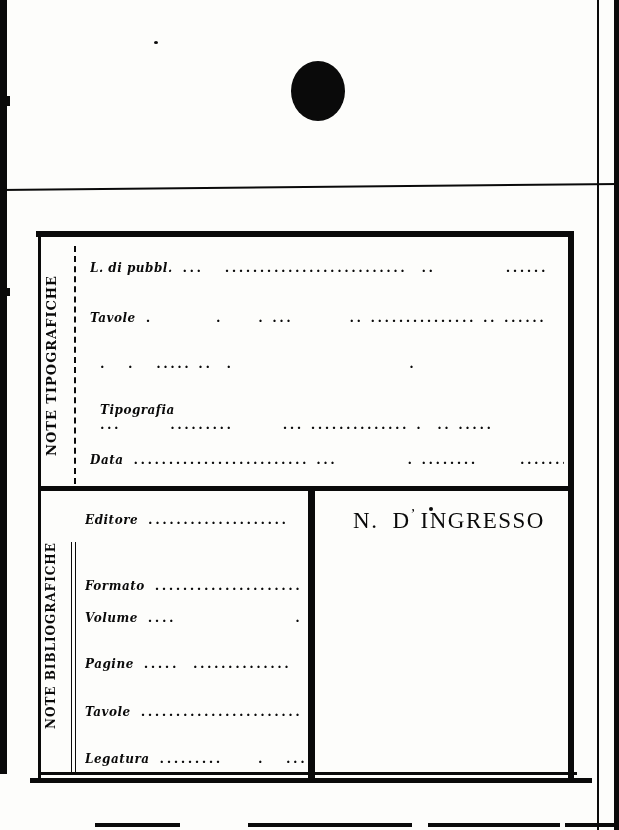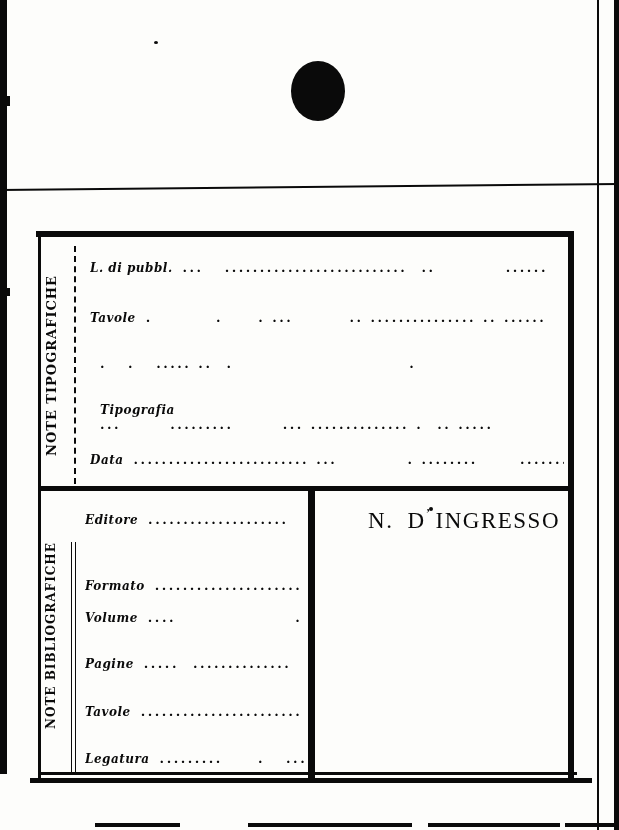--- a/index.html
+++ b/index.html
@@ -55,21 +55,21 @@
   }
   .leader{
     font-size:13px;font-weight:700;letter-spacing:2.5px;white-space:pre;
     margin-left:10px;overflow:hidden;flex:1 1 auto;
   }
 
   
   .ingresso{
     left:338px;top:506px;width:222px;height:32px;
     font-family:"Liberation Serif","DejaVu Serif",serif;
-    font-size:23px;letter-spacing:1.5px;text-align:right;white-space:nowrap;
+    font-size:23px;letter-spacing:1.5px;text-align:center;white-space:nowrap;
   }
   .ingresso .gap{display:inline-block;width:14px;}
   .ingresso .apos{font-size:15px;vertical-align:9px;letter-spacing:0;}
 </style>
 </head>
 <body>
 
 <div class="abs ink left-bar"></div>
 <div class="abs ink left-bar-notch"></div>
 <div class="abs ink left-bar-notch2"></div>

